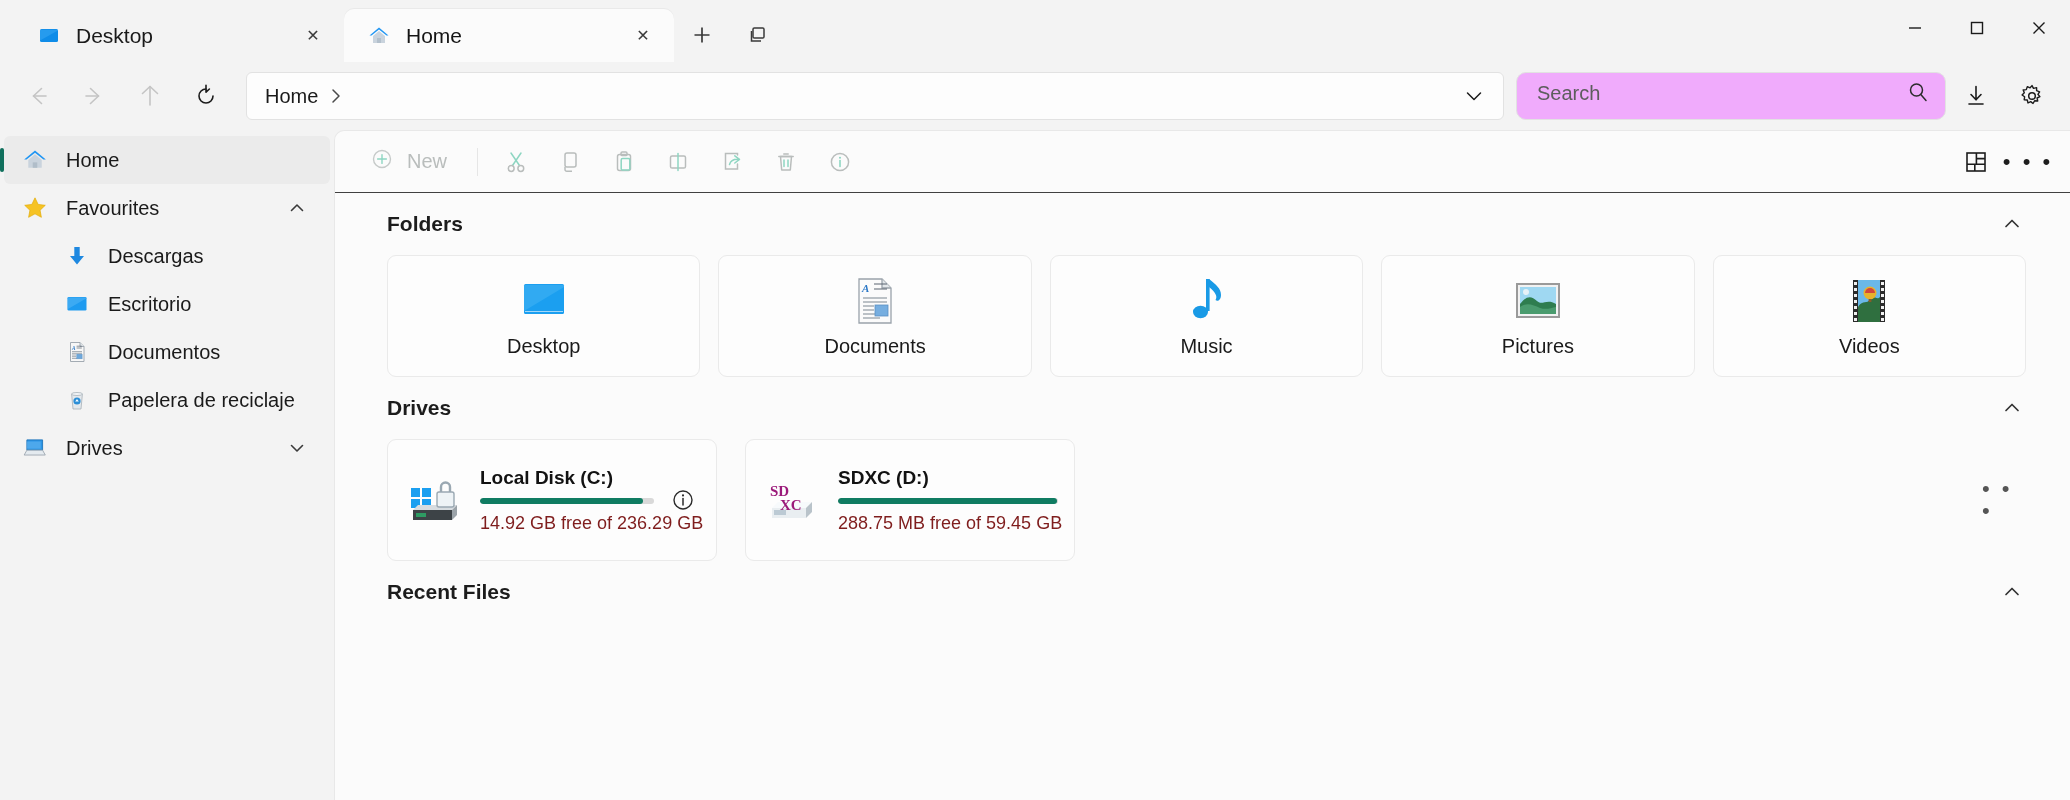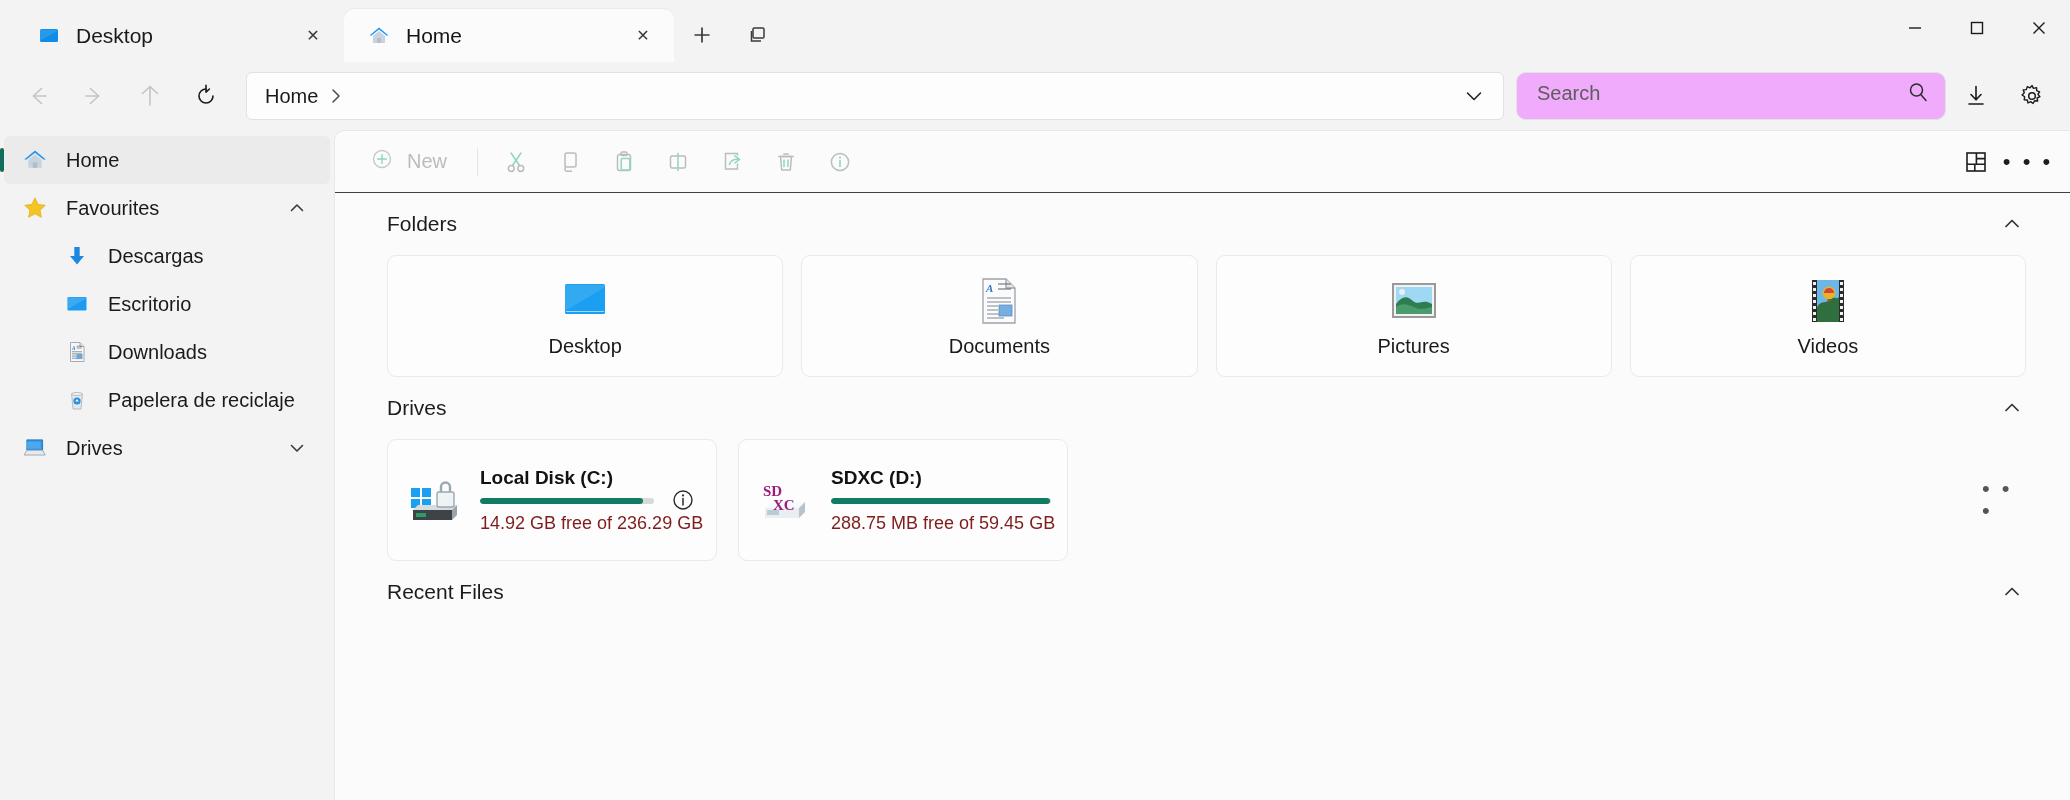--- a/index.html
+++ b/index.html
@@ -112,35 +112,35 @@
     border-radius: 6px; color: #b9bdbc; font-size: 20px;
   }
   .cmd-sep { width: 1px; height: 28px; background: #e6e6e6; margin: 0 14px; }
   .cmd-ico { width: 48px; height: 42px; display: flex; align-items: center; justify-content: center; margin-right: 6px; }
   .cmd-spacer { flex: 1; }
   .cmd-right { width: 52px; height: 42px; display: flex; align-items: center; justify-content: center; color: #1d1d1d; }
 
   .scroll { flex: 1; overflow: hidden; padding: 0 26px 0 28px; }
 
   .section-head {
-    display: flex; align-items: center; height: 62px; padding-left: 24px; padding-right: 12px;
+    display: flex; align-items: center; height: 62px; padding-left: 24px; padding-right: 12px; font-weight: bold;
   }
   .section-title { font-size: 21px; color: #1c1c1c; }
   .section-chevron { margin-left: auto; width: 40px; height: 40px; display: flex; align-items: center; justify-content: center; color: #333; }
 
   .folder-grid { display: flex; gap: 18px; padding: 0 18px 0 24px; }
   .folder-card {
     flex: 1; height: 122px; background: #fdfdfd; border: 1px solid #eaeaea;
     border-radius: 9px; display: flex; flex-direction: column;
     align-items: center; justify-content: center; gap: 8px;
   }
   .folder-ico { width: 56px; height: 52px; display: flex; align-items: center; justify-content: center; }
   .folder-label { font-size: 20px; color: #1a1a1a; }
 
-  .drive-row { display: flex; align-items: flex-start; gap: 21px; padding: 0 18px 0 24px; }
+  .drive-row { display: flex; align-items: flex-start; gap: 28px; padding: 0 18px 0 24px; }
   .drive-card {
     width: 330px; height: 122px; background: #fdfdfd; border: 1px solid #eaeaea;
     border-radius: 9px; display: flex; align-items: center; padding: 0 16px 0 18px; gap: 12px;
   }
   .drive-ico { width: 62px; height: 62px; flex: none; display: flex; align-items: center; justify-content: center; }
   .drive-main { flex: 1; min-width: 0; display: flex; flex-direction: column; gap: 9px; }
   .drive-name { font-size: 19px; font-weight: bold; color: #121212; white-space: nowrap; }
   .bar-track { height: 6px; background: #d9d9d9; border-radius: 3px; overflow: hidden; }
   .bar-fill { height: 100%; background: #107c62; border-radius: 3px; }
   .drive-sub { font-size: 18px; color: #7f1d1d; white-space: nowrap; }
@@ -329,21 +329,21 @@
         <span class="nav-ico">
           <svg width="24" height="24" viewBox="0 0 24 24">
             <path d="M5.5 2.5 L15 2.5 L19 6.5 L19 21.5 L5.5 21.5 Z" fill="#f7f7f7" stroke="#9aa3ab" stroke-width="0.9"></path>
             <path d="M15 2.5 L15 6.5 L19 6.5" fill="#dfe4e8" stroke="#9aa3ab" stroke-width="0.9"></path>
             <text x="7" y="9.6" font-size="5.2" font-family="Liberation Serif, serif" font-style="italic" font-weight="bold" fill="#2c78c6">A</text>
             <path d="M11.6 6.2 L16.8 6.2 M11.6 8 L16.8 8" stroke="#5a6470" stroke-width="0.7"></path>
             <path d="M7 11.6 L17 11.6 M7 13.3 L17 13.3 M7 15 L11 15 M7 16.7 L11 16.7 M7 18.4 L12 18.4" stroke="#7d8792" stroke-width="0.7"></path>
             <rect x="11.8" y="14.2" width="5.3" height="4.6" fill="#6ea8dc" stroke="#5b90c2" stroke-width="0.5"></rect>
           </svg>
         </span>
-        <span class="nav-label">Downloads</span>
+        <span class="nav-label">Documentos</span>
       </div>
 
       <div class="nav-item lvl1">
         <span class="nav-ico">
           <svg width="24" height="24" viewBox="0 0 24 24">
             <path d="M6.6 6 L17.4 6 L16 21 L8 21 Z" fill="#e3e8ec" stroke="#a7b0b8" stroke-width="0.8"></path>
             <ellipse cx="12" cy="6" rx="5.4" ry="1.5" fill="#f2f5f7" stroke="#a7b0b8" stroke-width="0.8"></ellipse>
             <circle cx="12" cy="13" r="3.6" fill="#2b8ed6"></circle>
             <path d="M10.2 13.5 L12 10.9 L13.8 13.5 Z" fill="#ffffff"></path>
           </svg>
@@ -475,20 +475,30 @@
                 <text x="10" y="16" font-size="11" font-family="Liberation Serif, serif" font-style="italic" font-weight="bold" fill="#2c78c6">A</text>
                 <path d="M22 8 L35 8 M22 13 L35 13" stroke="#5a6470" stroke-width="1.2"></path>
                 <path d="M11 22 L35 22 M11 26 L35 26 M11 30 L22 30 M11 34 L22 34 M11 38 L24 38 M11 42 L28 42" stroke="#7d8792" stroke-width="1.2"></path>
                 <rect x="23" y="29" width="13" height="11" fill="#76aee0" stroke="#5b90c2" stroke-width="0.8"></rect>
               </svg>
             </span>
             <span class="folder-label">Documents</span>
           </div>
 
 
+          <div class="folder-card">
+            <span class="folder-ico">
+              <svg width="44" height="50" viewBox="0 0 44 50">
+                <path d="M24 3 C31 9 36 12 36 19 C36 24 32.5 26 30.5 24 C33 20 30 16 24 11 Z" fill="#199ae6"></path>
+                <rect x="21" y="3" width="3.6" height="32" fill="#199ae6"></rect>
+                <ellipse cx="15.5" cy="36" rx="7.5" ry="6.2" fill="#199ae6"></ellipse>
+              </svg>
+            </span>
+            <span class="folder-label">Music</span>
+          </div>
 
           <div class="folder-card">
             <span class="folder-ico">
               <svg width="50" height="42" viewBox="0 0 50 42">
                 <rect x="4" y="4" width="42" height="33" fill="#f2f2f2" stroke="#9a9a9a" stroke-width="2"></rect>
                 <rect x="7" y="7" width="36" height="27" fill="#9fd8f2"></rect>
                 <path d="M7 24 C13 16 18 15 24 21 C29 26 34 18 43 24 L43 34 L7 34 Z" fill="#2e7d4f"></path>
                 <path d="M7 27 C14 22 20 25 27 28 C33 30 38 28 43 27 L43 34 L7 34 Z" fill="#4a9b6e"></path>
                 <circle cx="13" cy="12" r="3" fill="#f7f7f7" opacity="0.8"></circle>
               </svg>

